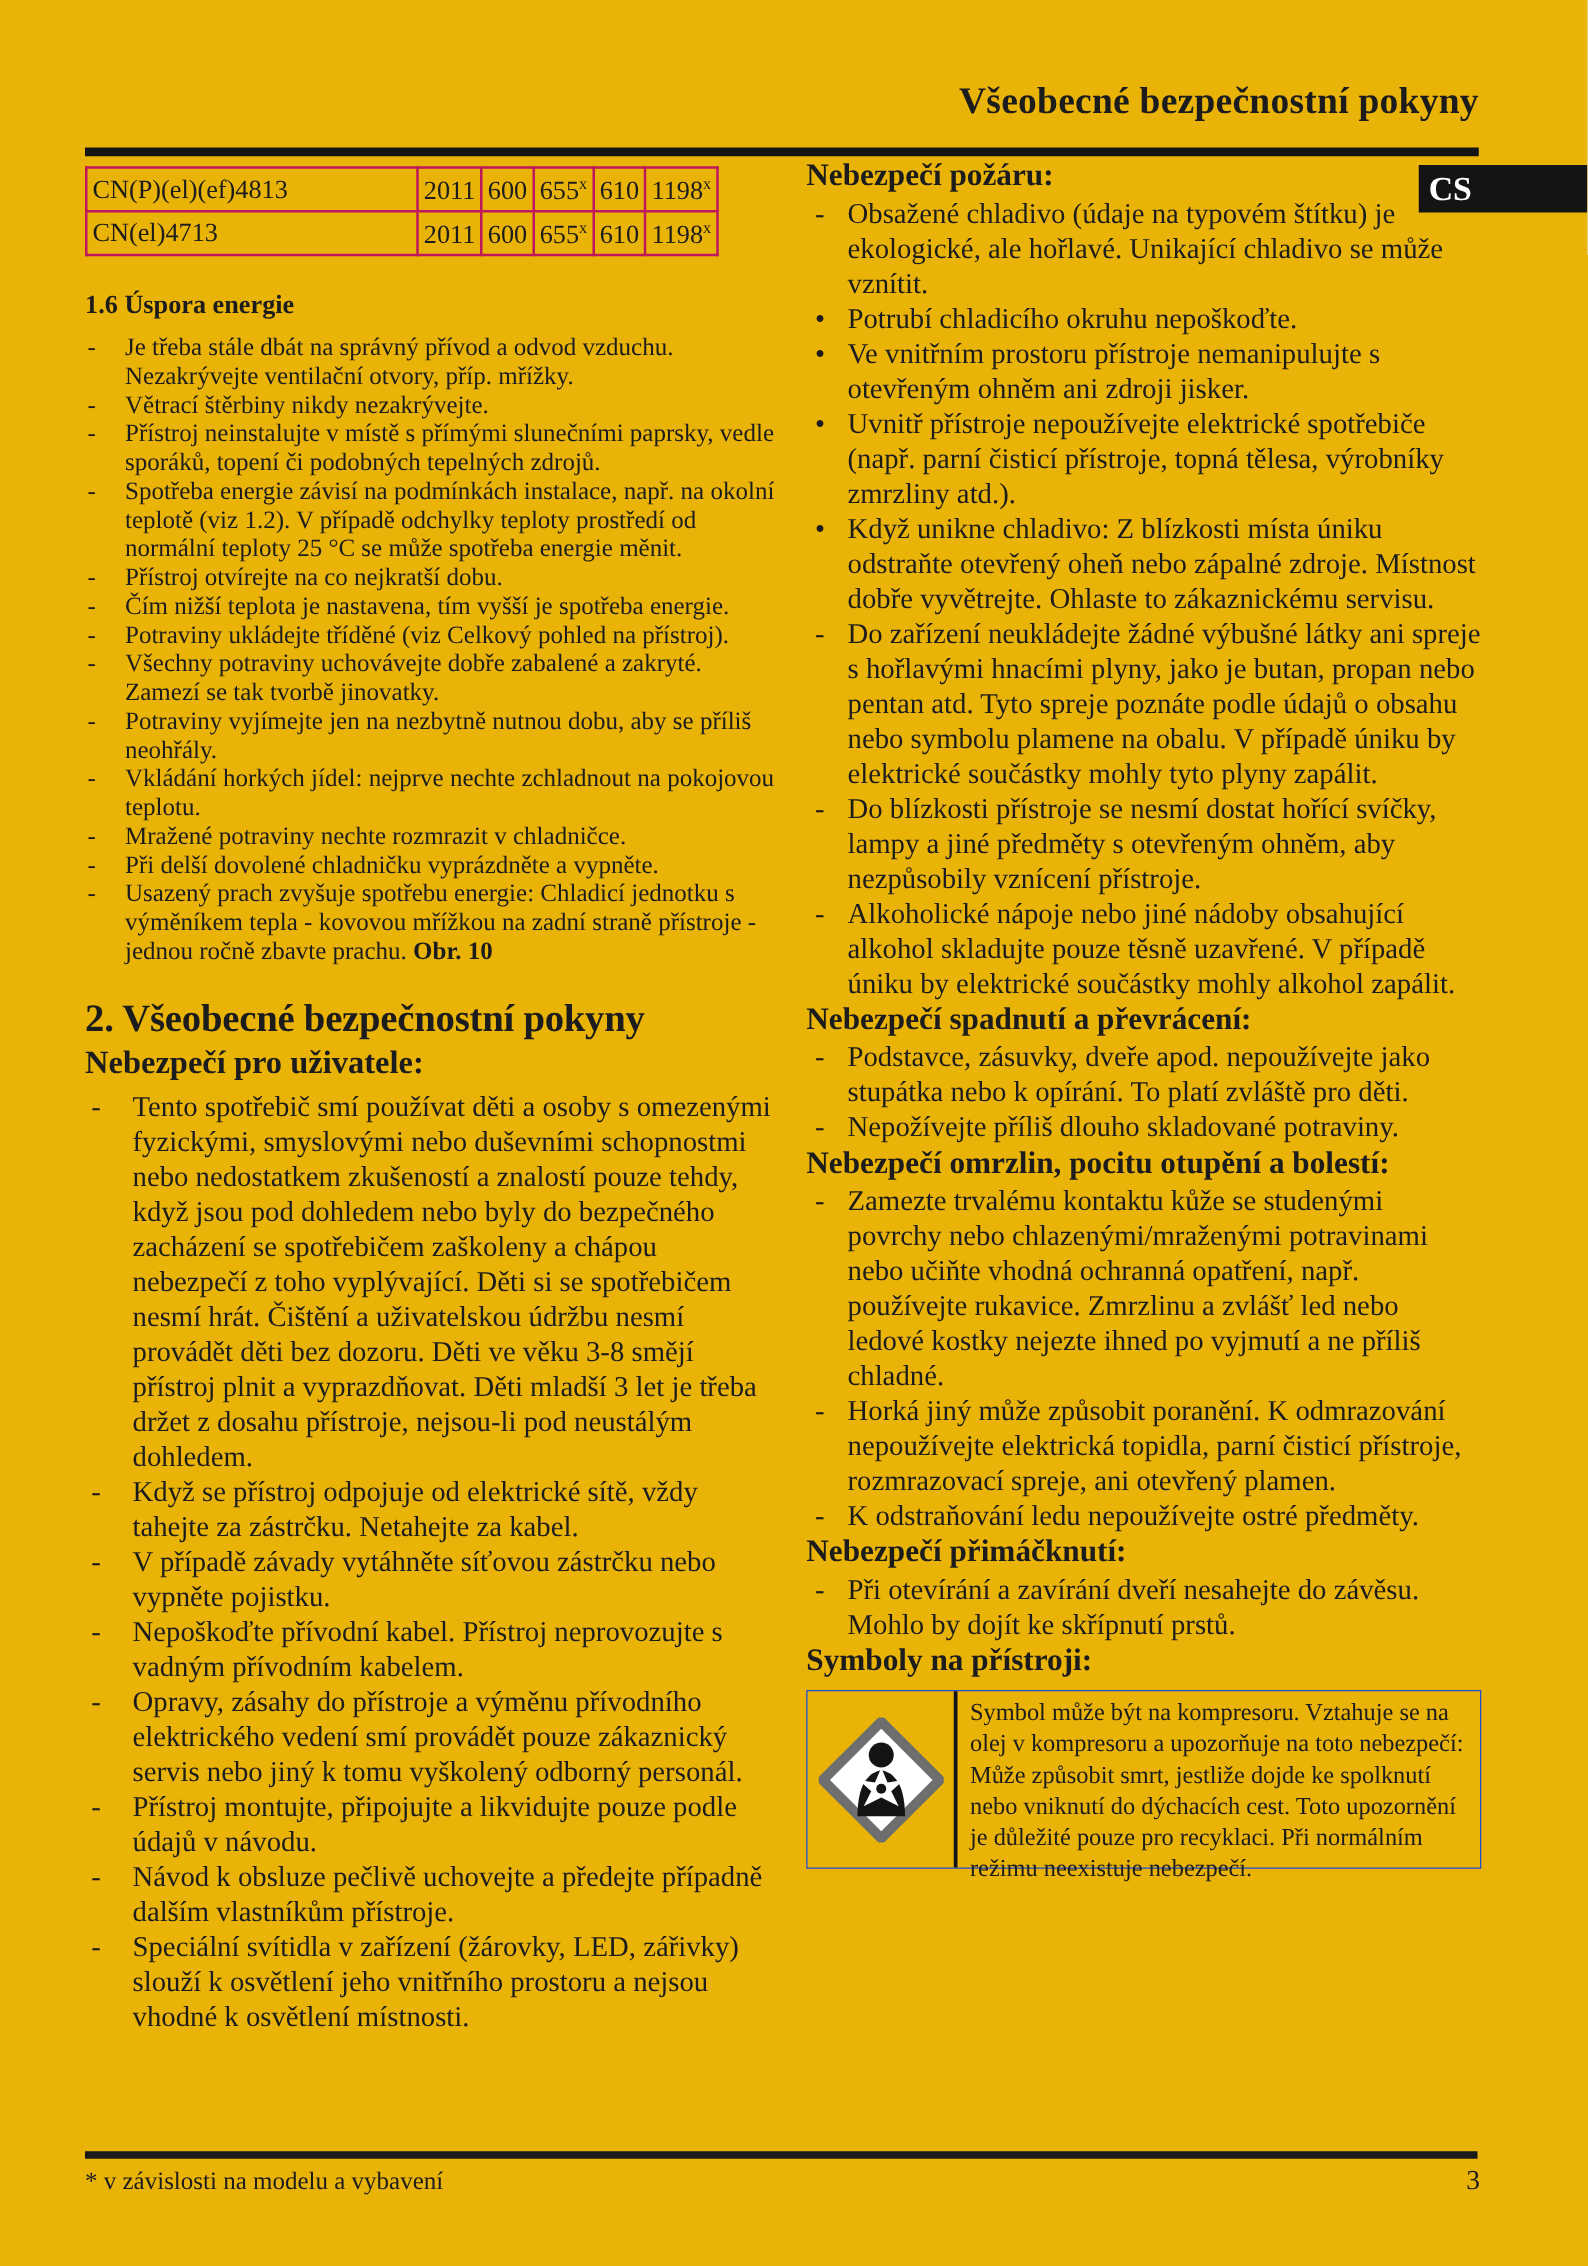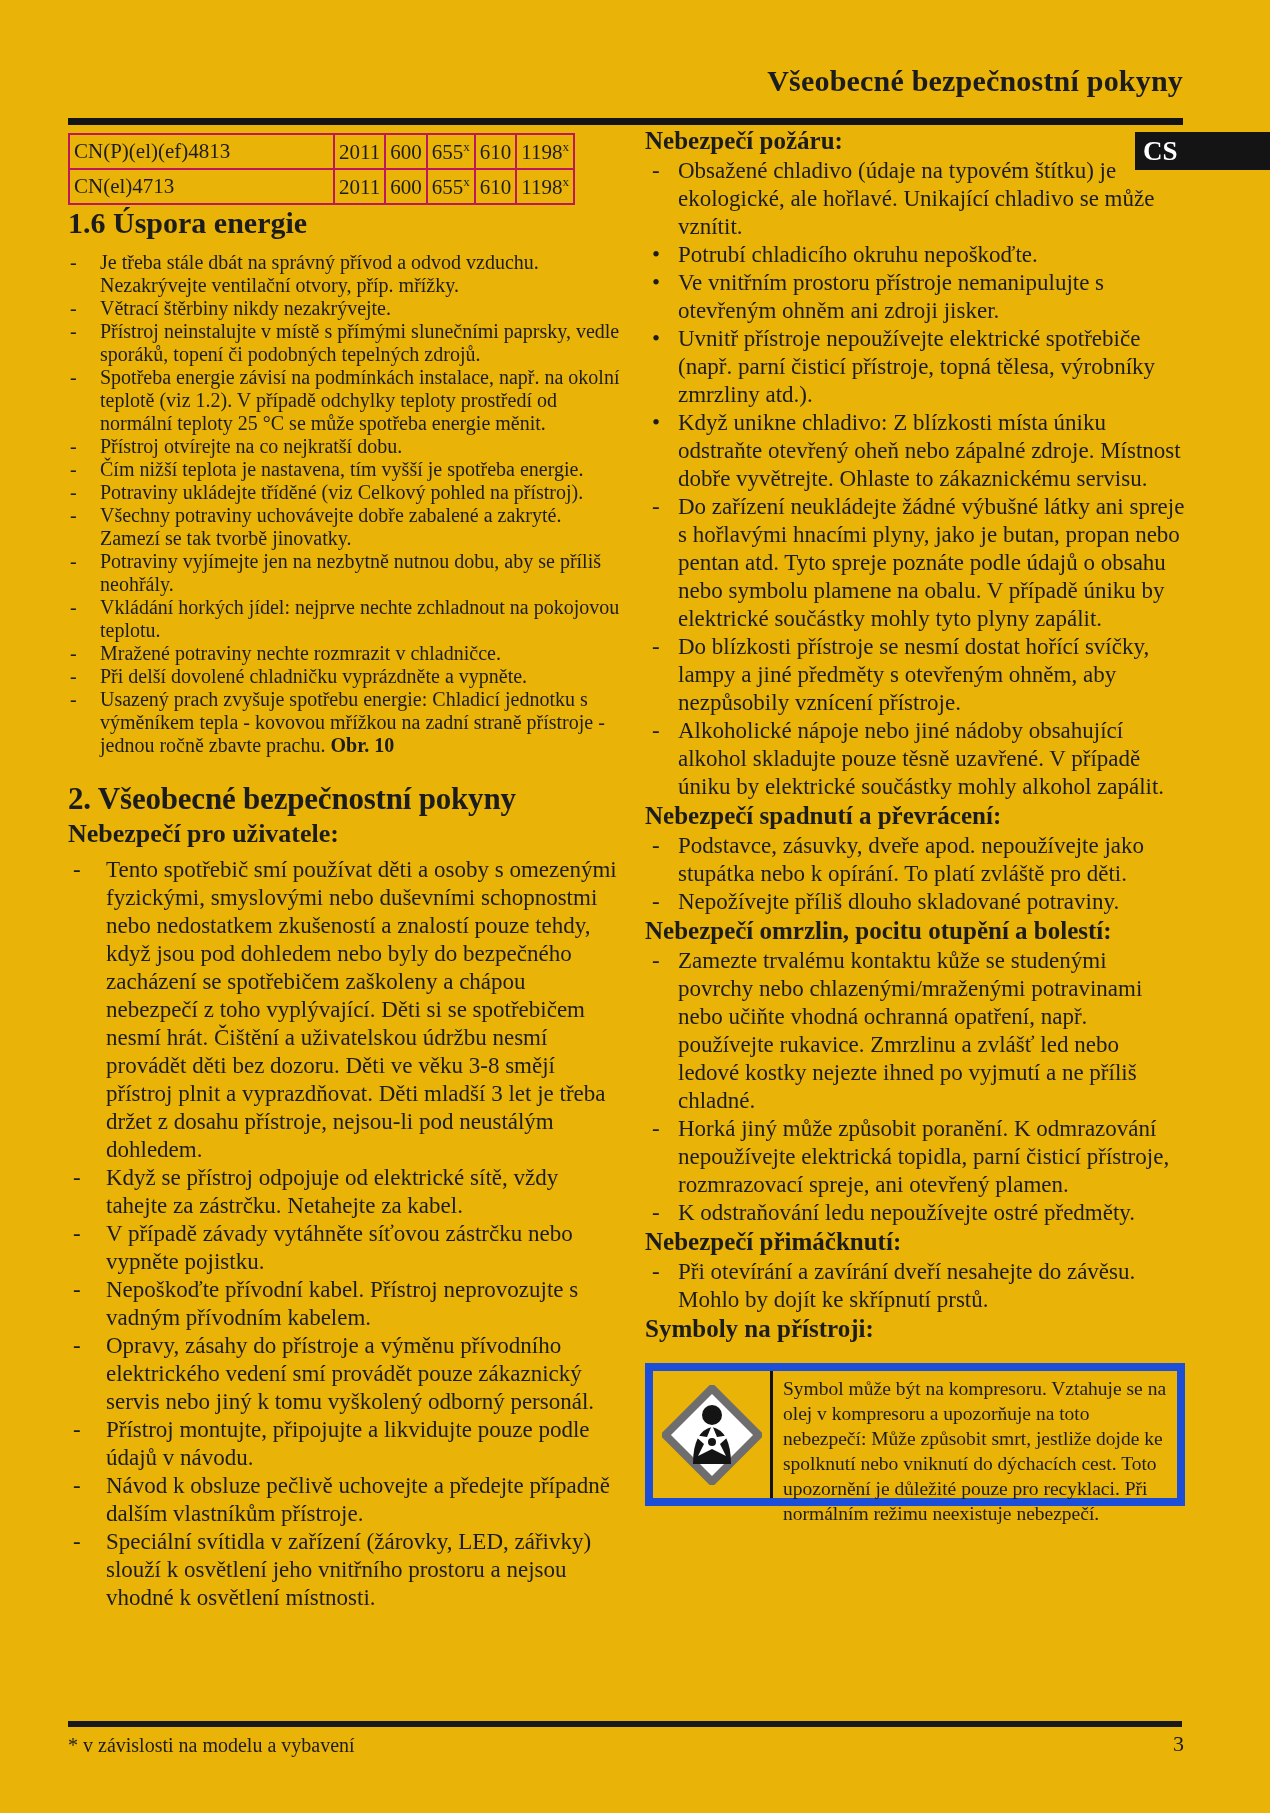--- a/index.html
+++ b/index.html
@@ -29,36 +29,36 @@
   table.dim td {
     border:2px solid #be185d; font-size:21px; height:33px;
     padding:0 4px; white-space:nowrap;
   }
   td.model { width:305px; }
   td.num { text-align:left; }
   sup { font-size:0.62em; }
 
   .footnote { margin-top:9px; font-size:19px; line-height:25px; width:470px; }
 
-  .h16 { font-size:30px; font-weight:bold; margin:1px 0 11px 0; }
+  .h16 { font-size:21px; font-weight:bold; margin:26px 0 11px 0; }
   .h2sec { font-size:31px; font-weight:bold; margin:24px 0 2px 0; letter-spacing:-0.2px; }
   .hsub { font-size:26px; font-weight:bold; margin:0 0 7px 0; }
   .hright { font-size:25px; font-weight:bold; margin:1px 0 2px 0; }
 
   .li { display:flex; }
   .mk { flex:0 0 33px; }
   .tx { flex:1; }
   .list-small .li { font-size:20px; line-height:23px; }
   .list-small .mk { flex:0 0 32px; padding-left:2px; box-sizing:border-box; }
   .list-big .li { font-size:23px; line-height:28px; }
   .list-big .mk { flex:0 0 38px; padding-left:5px; box-sizing:border-box; }
   .col-right .list-big .mk { flex:0 0 33px; padding-left:7px; }
 
   .symbol-box {
-    margin-top:20px; border:8px solid #1d4ed8; display:flex;
+    margin-top:9px; border:1px solid #1d4ed8; display:flex;
     width:540px; box-sizing:border-box; height:143px;
   }
   .symbol-cell {
     width:117px; flex:0 0 117px; border-right:3px solid #141414;
     display:flex; align-items:center; justify-content:center;
   }
   .symbol-text {
     flex:1; padding:5px 8px 5px 10px; font-size:19.5px; line-height:25px;
   }
 

